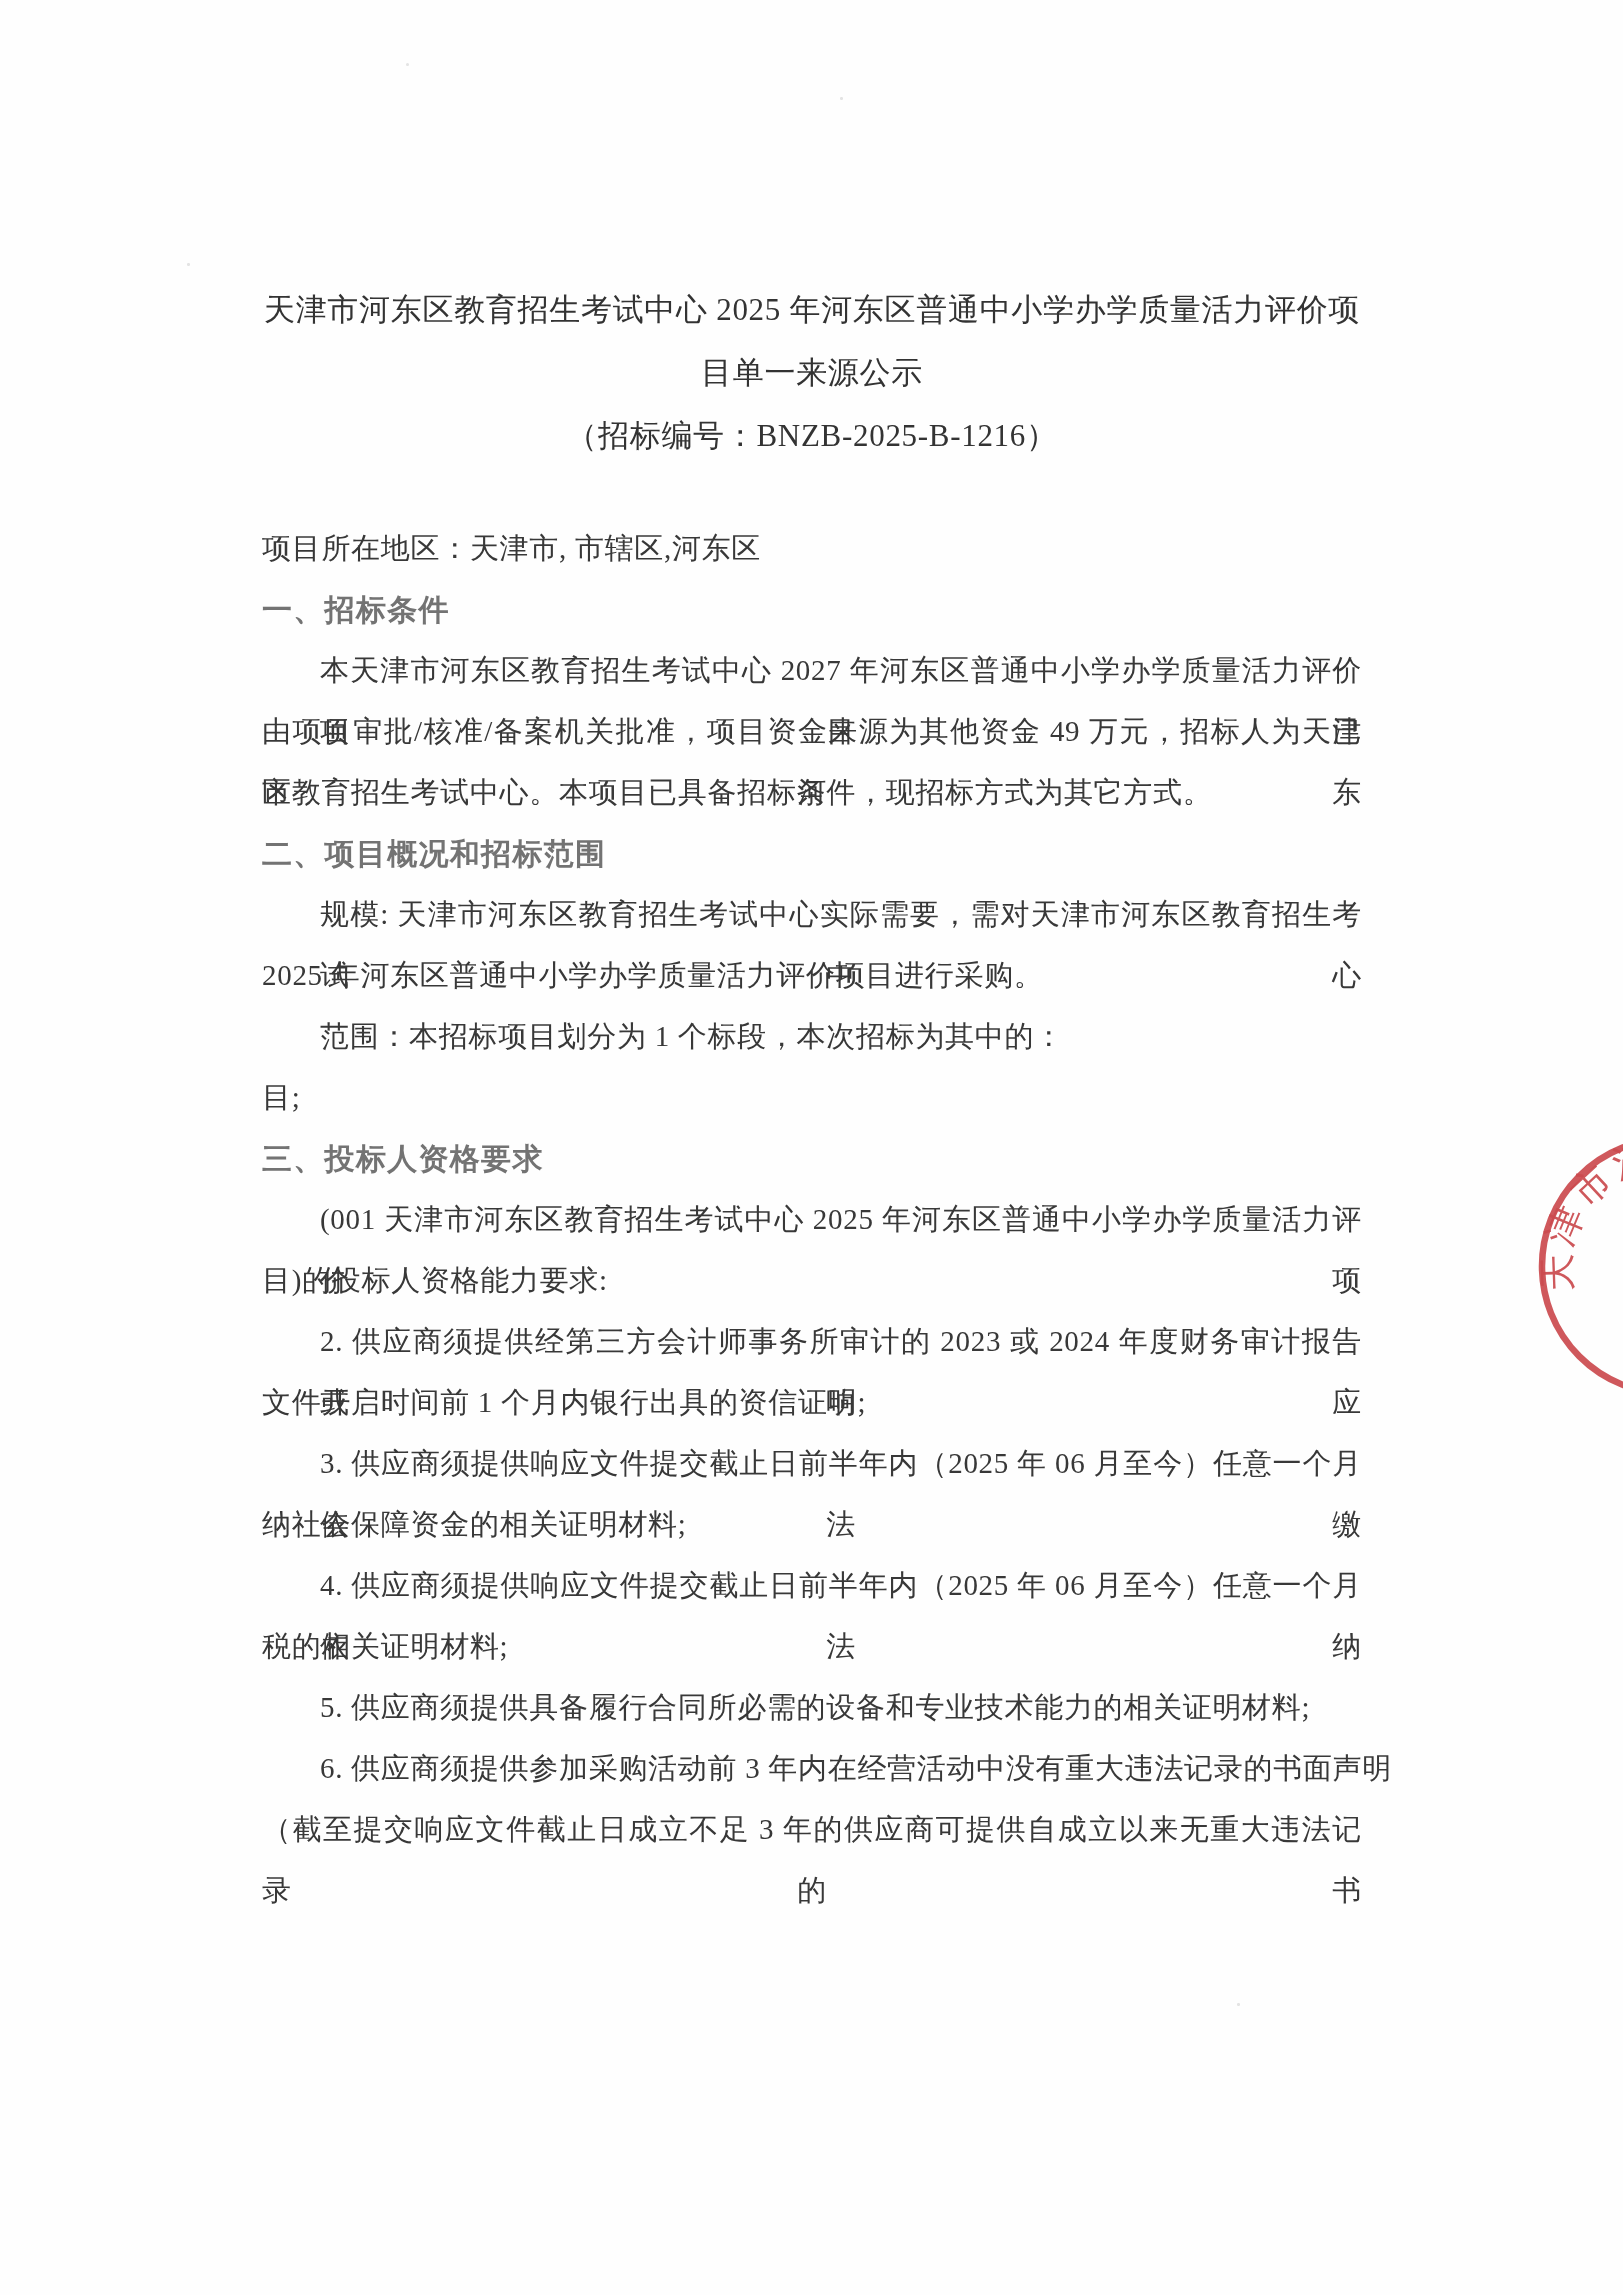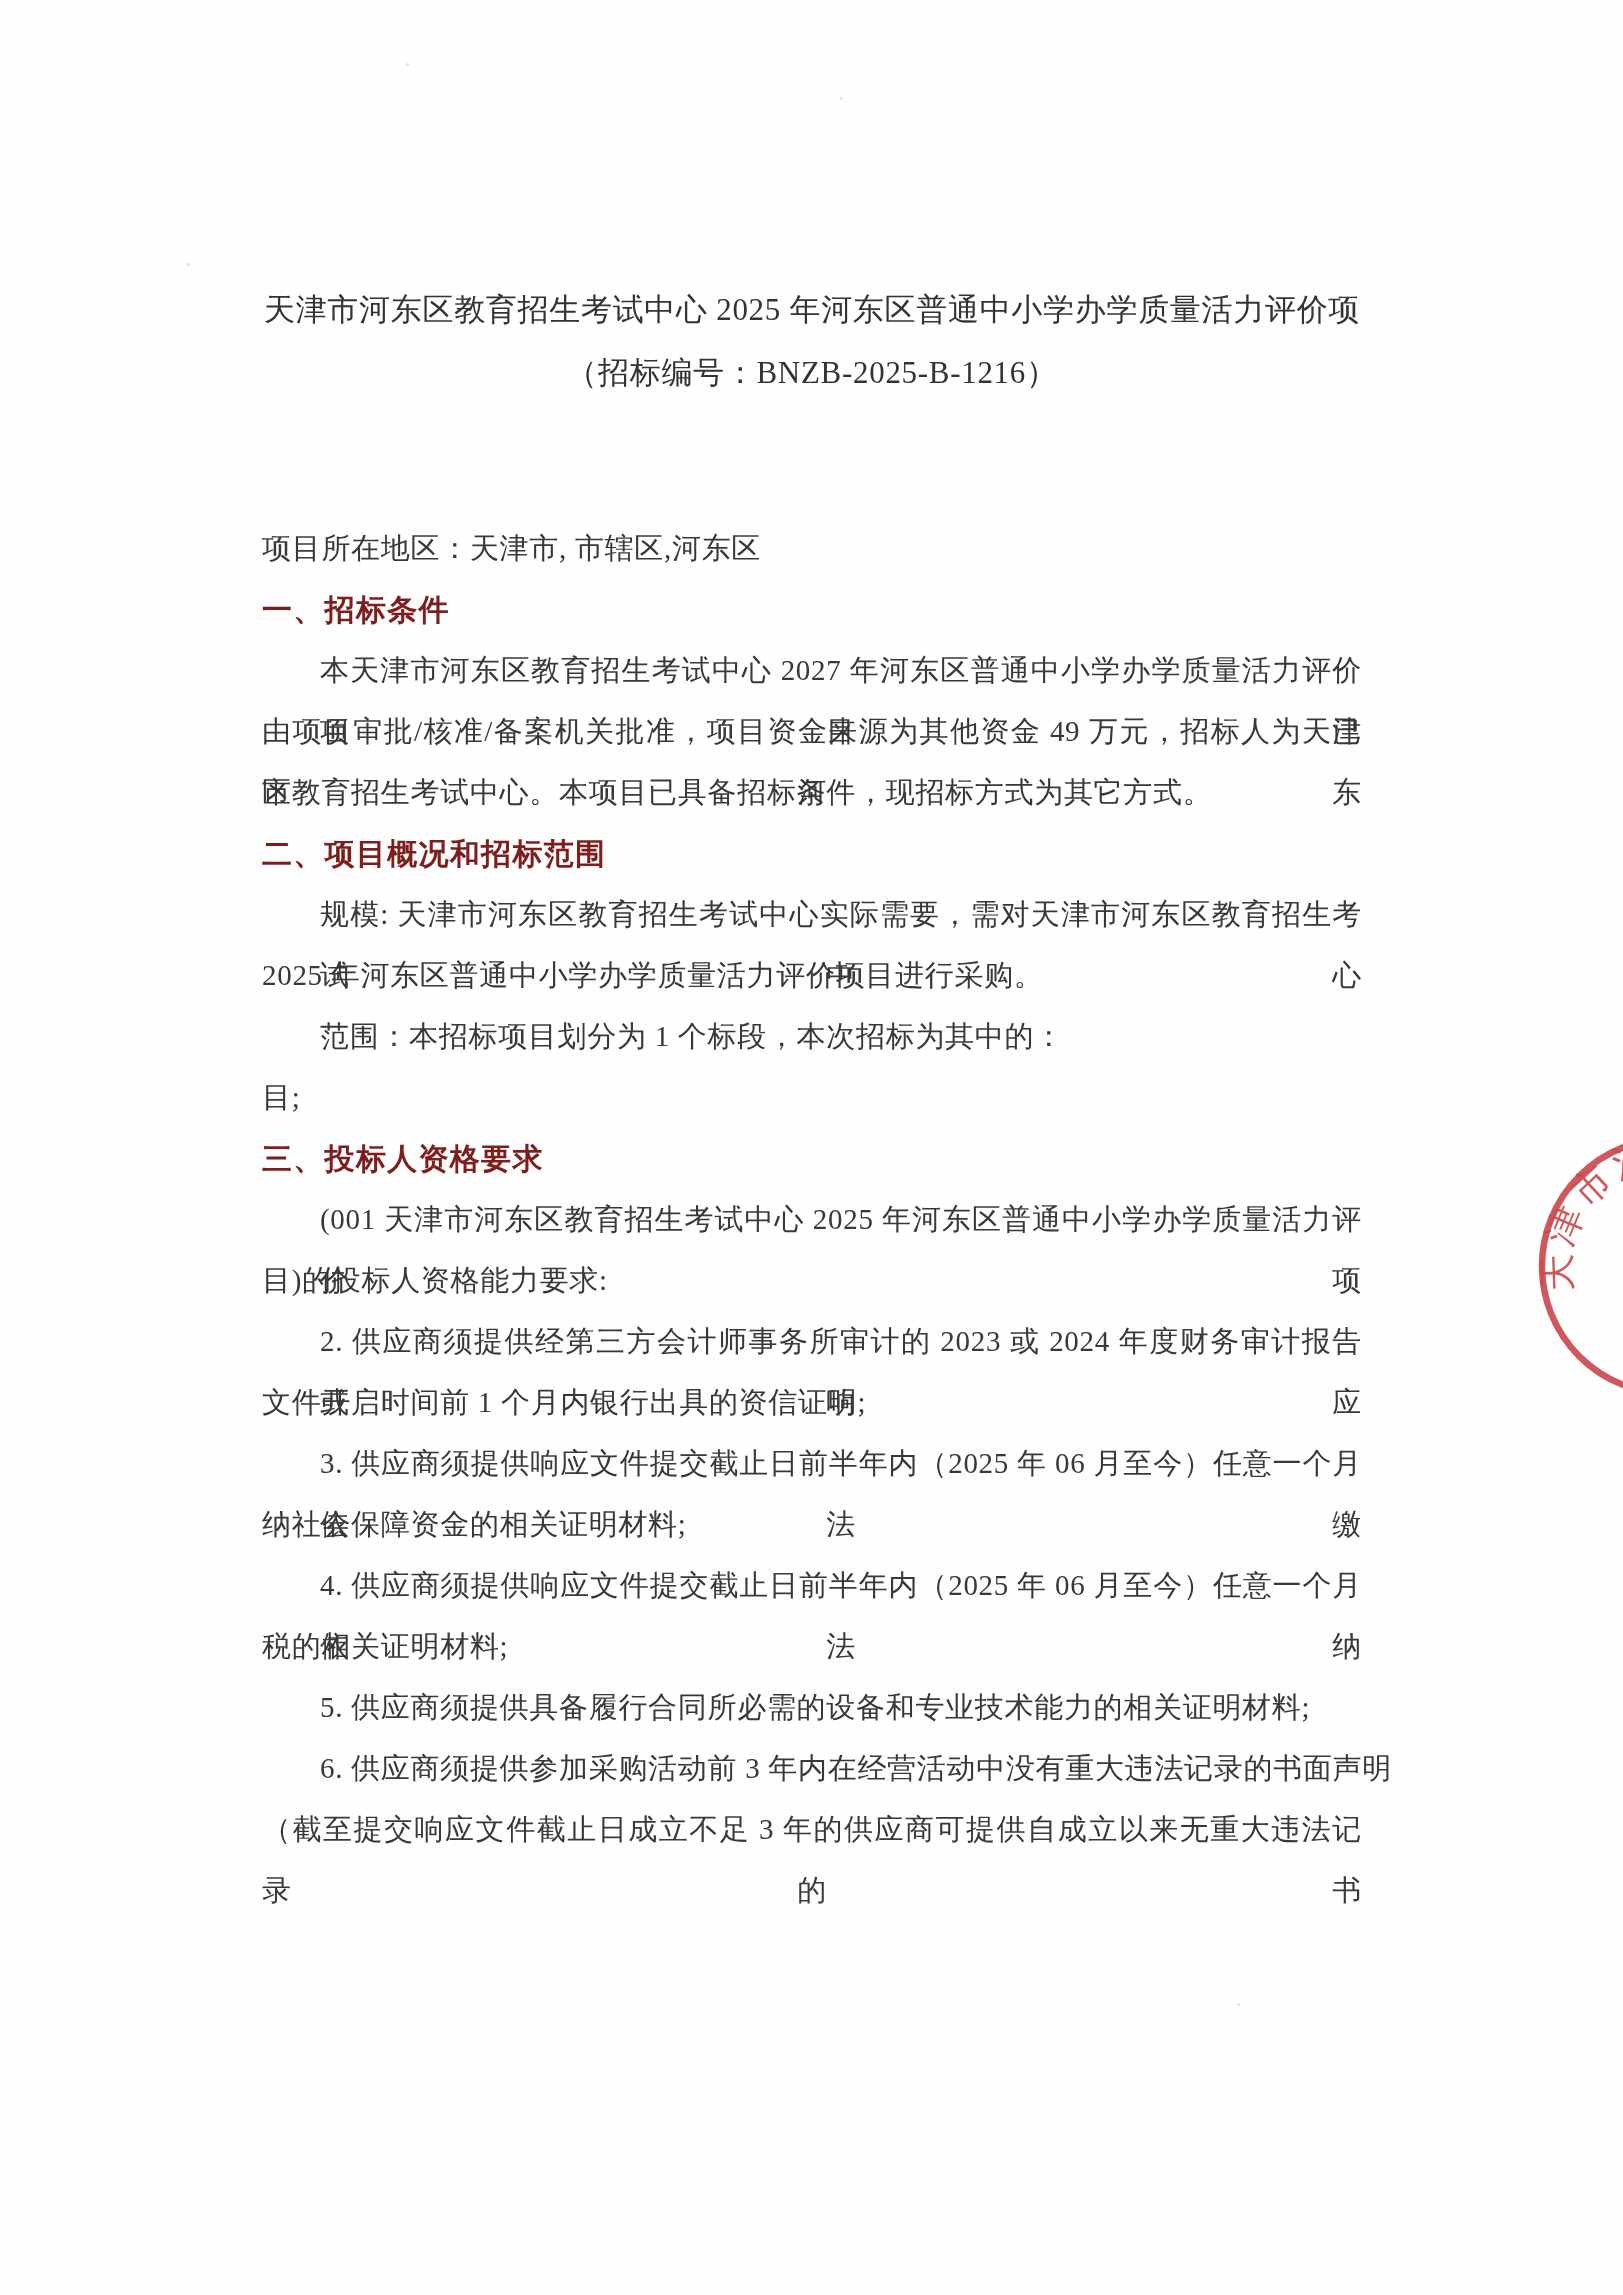--- a/index.html
+++ b/index.html
@@ -29,36 +29,37 @@
     letter-spacing:0.7px;
   }
   .line.just{
     white-space:normal;
     text-align:justify;text-align-last:justify;
     text-justify:inter-character;
   }
   .line.indent{padding-left:58px;width:1042px;}
   .line.heading{
     font-family:"DejaVu Sans","Liberation Sans",sans-serif;
-    font-weight:bold;font-size:30px;color:#7f1d1d;letter-spacing:1.3px;
+    font-weight:bold;font-size:30px;color:#737373;letter-spacing:1.3px;
   }
   .seal{position:absolute;left:1519px;top:1106px;width:301px;height:340px;}
   .noise{position:absolute;background:#c9c9c9;border-radius:50%;opacity:.5;}
   .n1{left:406px;top:63px;width:3.3px;height:3.3px;}
   .n2{left:840px;top:97px;width:2.6px;height:2.6px;}
   .n3{left:187px;top:263px;width:2.6px;height:2.6px;}
   .n4{left:1237px;top:2003px;width:2.6px;height:2.6px;}
 </style>
 </head>
 <body>
 
 <div class="page">
 
   <div class="title-block">
     <div class="title-line">天津市河东区教育招生考试中心 2025 年河东区普通中小学办学质量活力评价项</div>
+    <div class="title-line">目单一来源公示</div>
     <div class="title-line">（招标编号：BNZB-2025-B-1216）</div>
   </div>
 
   <div class="body-block">
     <div class="line">项目所在地区：天津市, 市辖区,河东区</div>
     <div class="line heading">一、招标条件</div>
     <div class="line just indent">本天津市河东区教育招生考试中心 2027 年河东区普通中小学办学质量活力评价项目已</div>
     <div class="line just">由项目审批/核准/备案机关批准，项目资金来源为其他资金 49 万元，招标人为天津市河东</div>
     <div class="line">区教育招生考试中心。本项目已具备招标条件，现招标方式为其它方式。</div>
     <div class="line heading">二、项目概况和招标范围</div>

